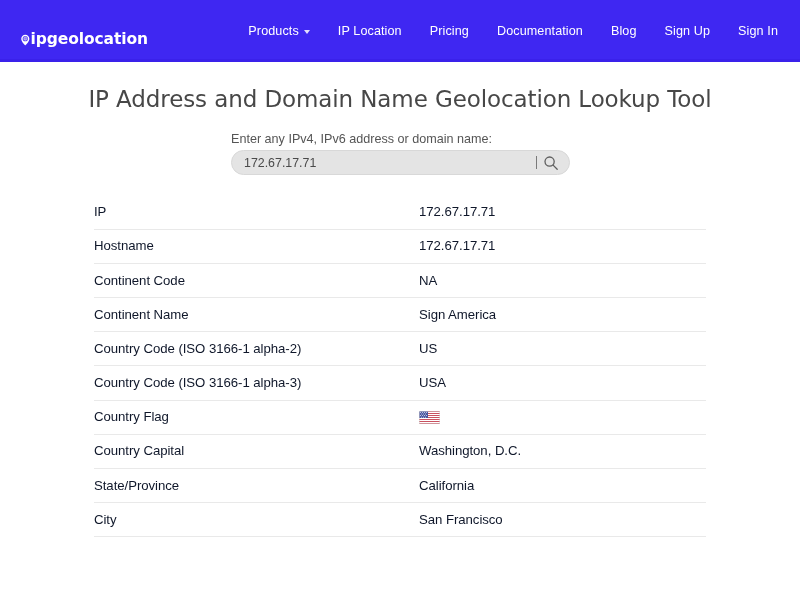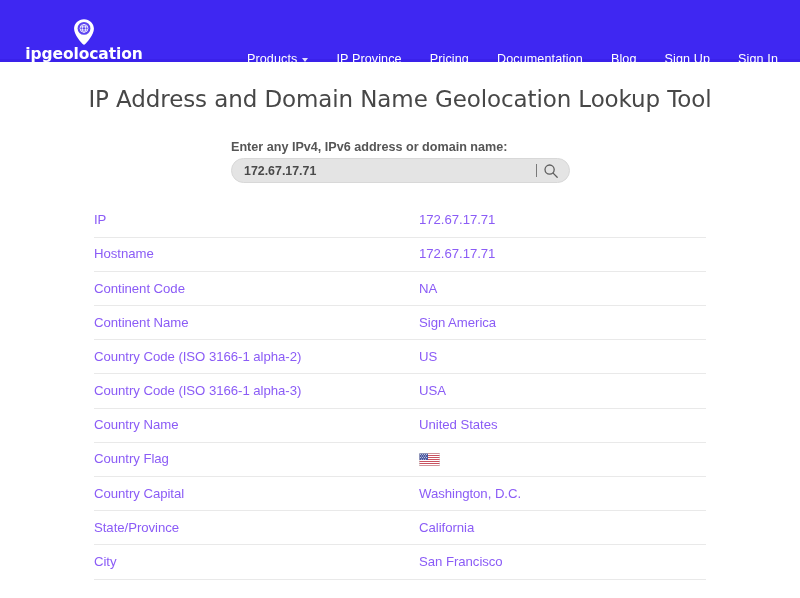--- a/index.html
+++ b/index.html
@@ -27,21 +27,21 @@
     align-items: center;
   }
 
   .brand {
     position: absolute;
     left: 20px;
     top: 0;
     width: 128px;
     height: 62px;
     display: flex;
-    flex-direction: column;
+    flex-direction: row;
     align-items: center;
     justify-content: flex-start;
     padding-top: 18px;
     text-decoration: none;
   }
   .brand-pin {
     width: 34px;
     height: 36px;
     display: block;
     margin-bottom: 1px;
@@ -55,21 +55,20 @@
     font-family: "DejaVu Sans", sans-serif;
   }
 
   .main-nav {
     position: absolute;
     right: 8px;
     top: 0;
     height: 62px;
     display: flex;
     align-items: center;
-    margin-top: 28px;
   }
   .nav-link {
     color: #ffffff;
     font-size: 12.6px;
     text-decoration: none;
     padding: 6px 14px;
     white-space: nowrap;
     display: inline-flex;
     align-items: center;
     gap: 5px;
@@ -96,23 +95,22 @@
     text-align: center;
     font-size: 23px;
     font-weight: 400;
     color: #474747;
     letter-spacing: -0.1px;
     font-family: "DejaVu Sans", sans-serif;
   }
 
   
   .search-block {
-    margin-top: 28px;
+    margin-top: 20px;
     padding-left: 231px;
-    font-weight: bold;
   }
   .search-label {
     font-size: 12.6px;
     color: #555555;
     display: block;
     margin-bottom: 4px;
   }
   .search-box {
     width: 339px;
     height: 25px;
@@ -152,21 +150,21 @@
     margin-left: 94px;
     border-collapse: collapse;
     table-layout: fixed;
   }
   .info-table tr {
     height: 34.2px;
   }
   .info-table td {
     border-bottom: 1px solid #e9e9e9;
     font-size: 13.2px;
-    color: #8b5cf6;
+    color: #0f172a;
     padding: 0;
     vertical-align: middle;
     line-height: 1.2;
     letter-spacing: -0.05px;
   }
   .info-table td.key {
     width: 325px;
   }
   .info-table td.val {
     width: 287px;
@@ -194,21 +192,21 @@
       </g>
     </svg>
     <span class="brand-word">ipgeolocation</span>
   </a>
 
   <nav class="main-nav">
     <a class="nav-link" href="#">
         <span>Products</span>
         <i class="caret-down"></i>
       </a>
-    <a class="nav-link" href="#">IP Province</a>
+    <a class="nav-link" href="#">IP Location</a>
     <a class="nav-link" href="#">Pricing</a>
     <a class="nav-link" href="#">Documentation</a>
     <a class="nav-link" href="#">Blog</a>
     <a class="nav-link" href="#">Sign Up</a>
     <a class="nav-link" href="#">Sign In</a>
   </nav>
 </div>
 
 <div class="page">
 
@@ -245,24 +243,20 @@
         <td class="key">Continent Name</td>
         <td class="val">Sign America</td>
       </tr>
       <tr>
         <td class="key">Country Code (ISO 3166-1 alpha-2)</td>
         <td class="val">US</td>
       </tr>
       <tr>
         <td class="key">Country Code (ISO 3166-1 alpha-3)</td>
         <td class="val">USA</td>
-      </tr>
-      <tr>
-        <td class="key">Country Name</td>
-        <td class="val">United States</td>
       </tr>
       <tr>
         <td class="key">Country Flag</td>
         <td class="val">
           <svg class="flag-img" viewBox="0 0 21 13">
             <rect width="21" height="13" fill="#ffffff"></rect>
             <g fill="#c9515f">
               <rect y="0" width="21" height="1"></rect>
               <rect y="2" width="21" height="1"></rect>
               <rect y="4" width="21" height="1"></rect>

